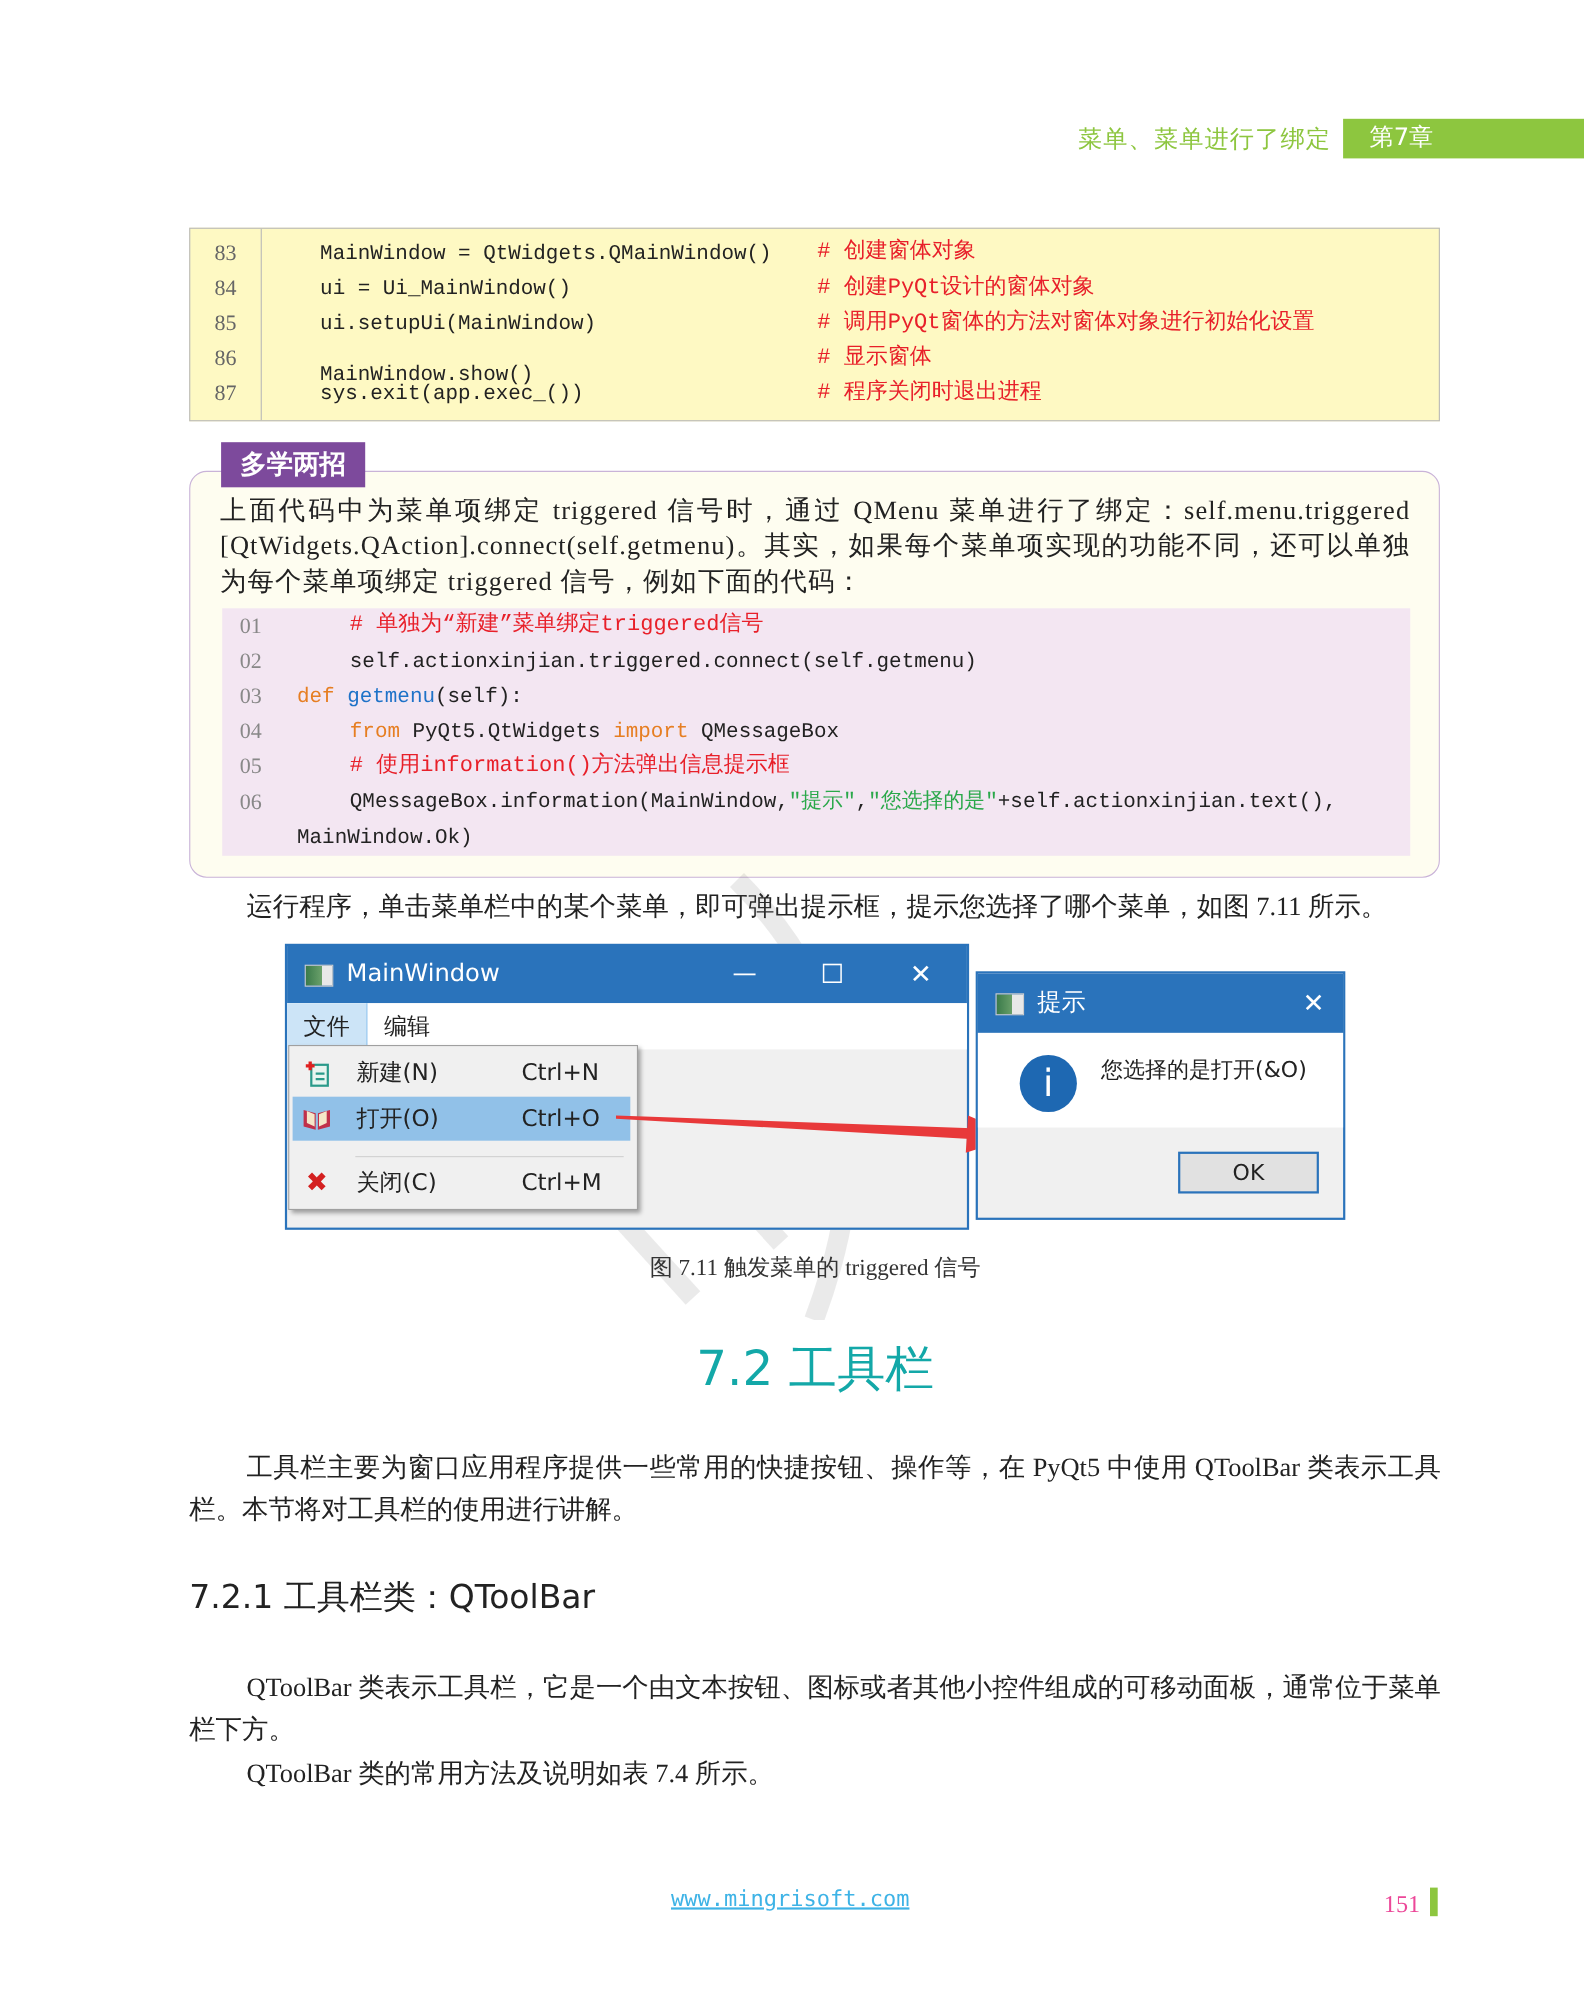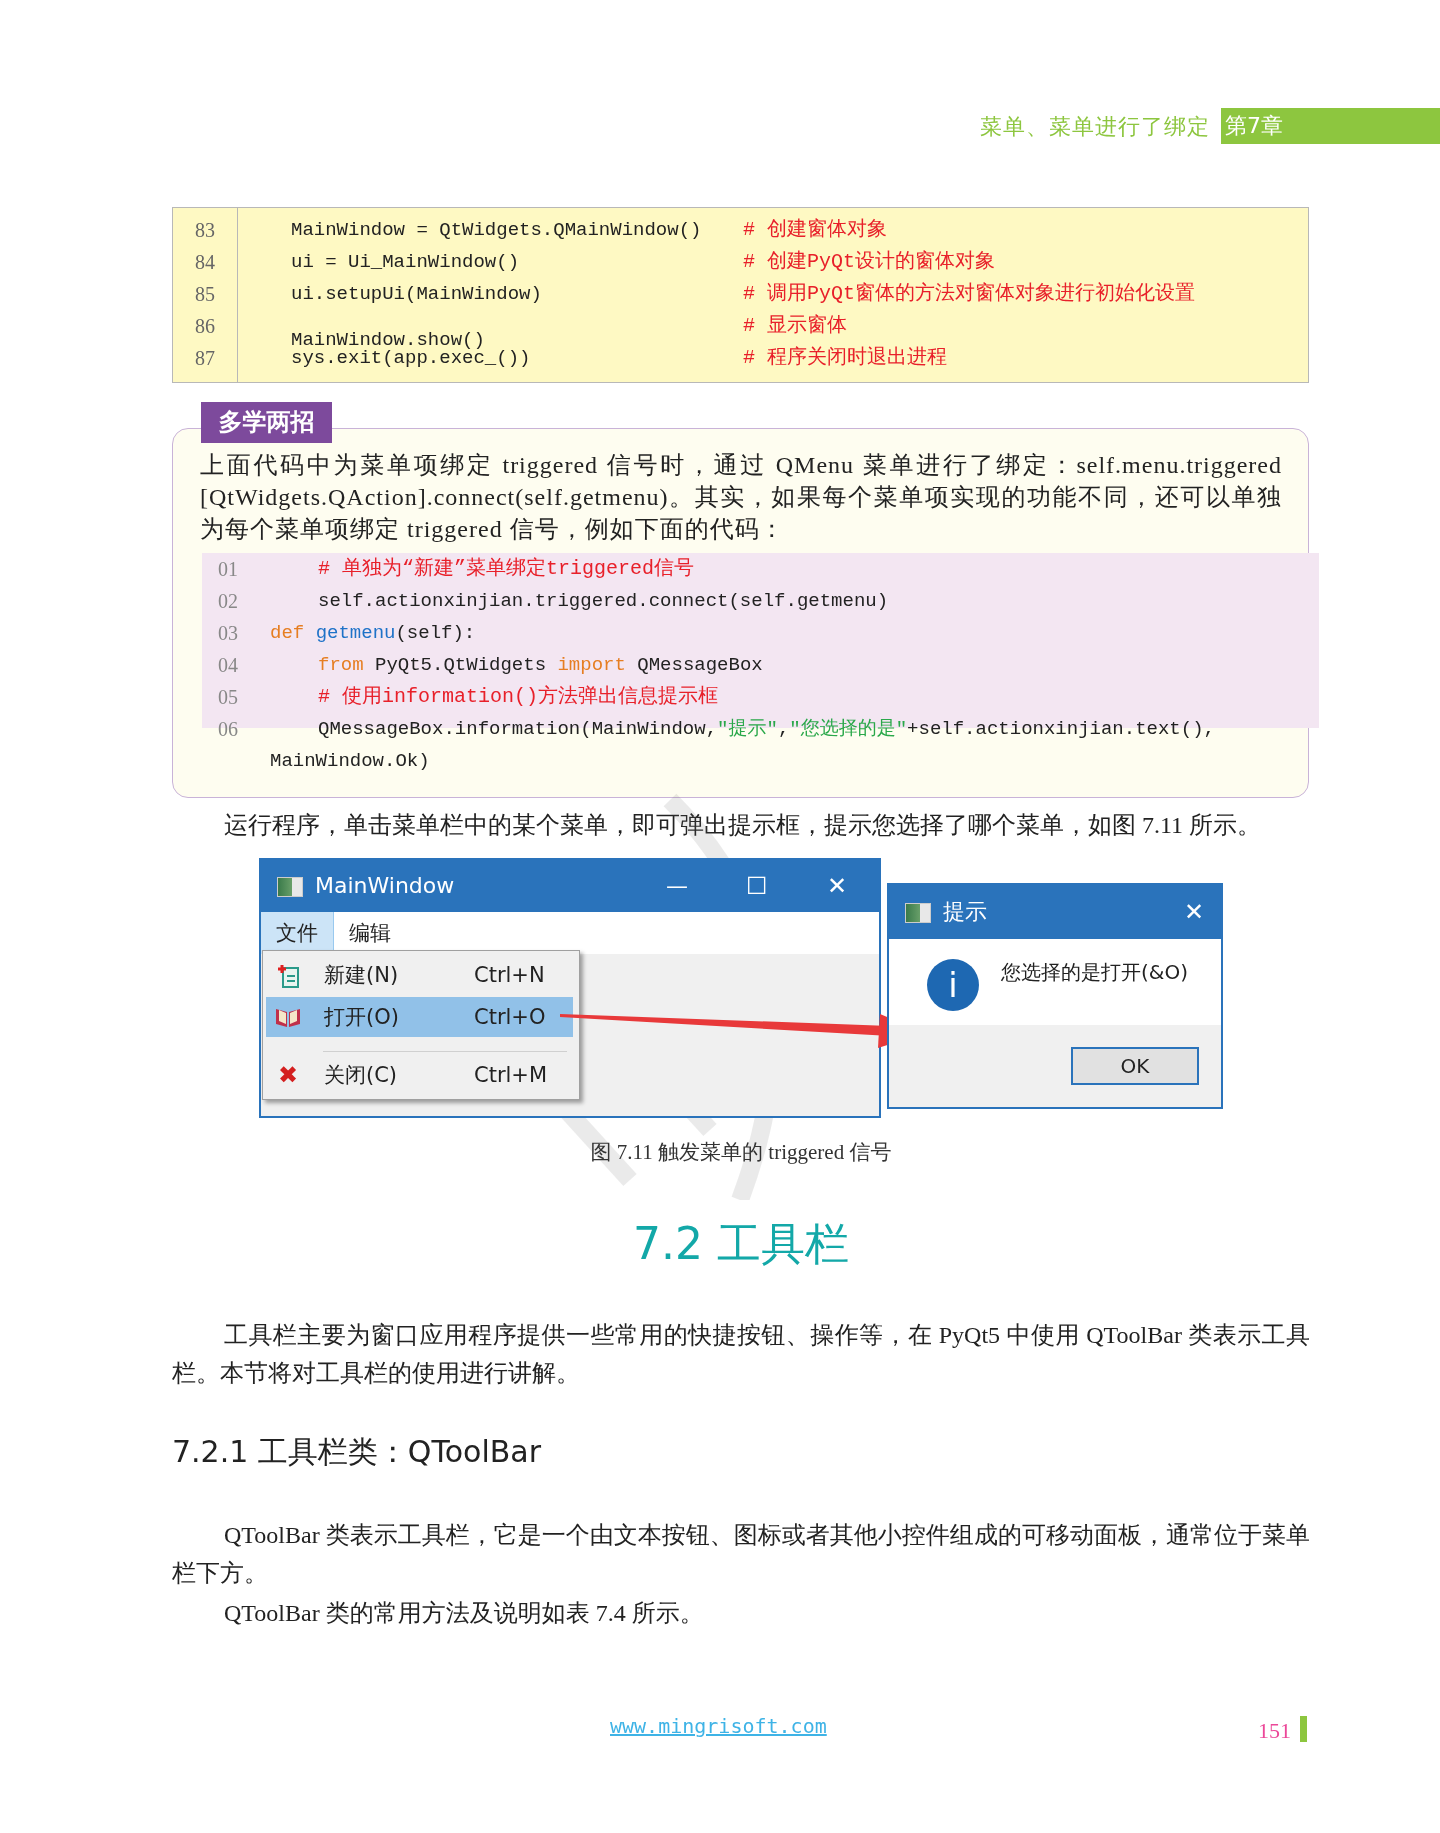--- a/index.html
+++ b/index.html
@@ -6,34 +6,34 @@
   body {
     width: 1440px; height: 1833px; position: relative; overflow: hidden;
     background: #ffffff;
     font-family: "DejaVu Serif", "Liberation Serif", serif;
     color: #222;
   }
   .abs { position: absolute; }
 
   
   .hdr-title { left: 980px; top: 112px; font-family: "DejaVu Sans", "Liberation Sans", sans-serif; font-size: 22px; color: #8dc63f; letter-spacing: 1px; }
-  .hdr-chapter { left: 1221px; top: 108px; width: 219px; height: 36px; background: #8dc63f; color: #fff; font-family: "DejaVu Sans", "Liberation Sans", sans-serif; font-size: 22px; line-height: 36px; padding-left: 4px; box-sizing: border-box; }
+  .hdr-chapter { left: 1221px; top: 108px; width: 219px; height: 36px; background: #8dc63f; color: #fff; font-family: "DejaVu Sans", "Liberation Sans", sans-serif; font-size: 22px; line-height: 36px; padding-left: 24px; box-sizing: border-box; }
 
   
   .code1 { left: 172px; top: 207px; width: 1137px; height: 176px; border: 1px solid #b8b8b8; box-sizing: border-box; background: #fef9c3; }
   .code1 .gutter { position: absolute; left: 0; top: 0; width: 64px; height: 100%; border-right: 1px solid #b8b8b8; }
   .code-line { position: absolute; height: 32px; line-height: 32px; white-space: pre; font-family: Liberation Mono, monospace; font-size: 19px; color: #222; }
   .lnum { position: absolute; font-family: "Liberation Serif", "DejaVu Serif", serif; font-size: 20px; color: #666; height: 32px; line-height: 32px; width: 64px; text-align: center; }
   .cmt { color: #e8202a; }
 
   
   .tip-badge { left: 201px; top: 402px; width: 131px; height: 41px; background: #7d4a9c; color: #fff; font-family: "DejaVu Sans", "Liberation Sans", sans-serif; font-size: 24px; line-height: 41px; text-align: center; font-weight: bold; }
   .tip-box { left: 172px; top: 428px; width: 1137px; height: 370px; background: #fefdf0; border: 1.5px solid #c9b3d8; border-radius: 16px; box-sizing: border-box; }
   .tip-text { left: 200px; top: 449px; width: 1082px; font-family: "Liberation Serif", "DejaVu Serif", serif; font-size: 24px; line-height: 32px; color: #222; text-align: justify; letter-spacing: 1px; }
-  .code2 { left: 202px; top: 553px; width: 1080px; height: 175px; background: #f3e6f2; padding-left: 37px; }
+  .code2 { left: 202px; top: 553px; width: 1080px; height: 225px; background: #f3e6f2; }
   .kw-orange { color: #e67e22; }
   .kw-blue { color: #1e72c8; }
   .str-green { color: #2aa84a; }
 
   
   .para { font-family: "Liberation Serif", "DejaVu Serif", serif; font-size: 24px; line-height: 38px; color: #222; }
 
   
   .mw { left: 259px; top: 858px; width: 622px; height: 260px; background: #f0f0f0; border: 2px solid #2a73bb; box-sizing: border-box; }
   .mw-title { position: absolute; left: 0; top: 0; right: 0; height: 52px; background: #2a73bb; color: #fff; font-family: "DejaVu Sans", "Liberation Sans", sans-serif; font-size: 22px; line-height: 52px; }

